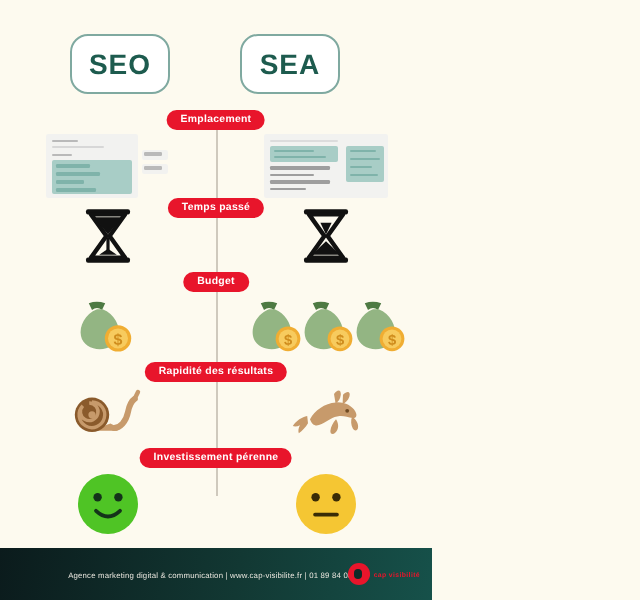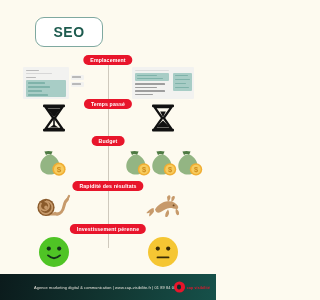--- a/index.html
+++ b/index.html
@@ -6,21 +6,21 @@
   body{
     width:216px;height:300px;overflow:hidden;
     background:#fdfaef;
     font-family:"Liberation Sans", sans-serif;
     position:relative;
   }
   #stage{position:relative;width:216px;height:300px;}
 
   
   .hdr{position:absolute;top:17px;display:flex;align-items:center;justify-content:center;
-       width:68px;height:30px;background:#ffffff;border:1.2px solid #7fa9a0;
+       width:50px;height:30px;background:#ffffff;border:1.2px solid #7fa9a0;
        border-radius:9px;box-sizing:border-box;}
   .hdr span{font-size:14px;font-weight:bold;color:#1d5b4e;letter-spacing:.5px;}
   #hdr-seo{left:35px;}
   #hdr-sea{left:120px;}
 
   
   .divider{position:absolute;left:107.5px;top:58px;width:1.2px;height:190px;background:#cfc9bd;}
 
   
   .pill{position:absolute;left:50%;transform:translateX(-50%);
@@ -55,20 +55,23 @@
                   background:#e8152b;border-radius:1px;}
   .logo-word{font-size:3.4px;font-weight:bold;color:#e8152b;letter-spacing:.2px;}
 </style>
 </head>
 <body>
 
 <div id="stage">
 
   <div class="hdr" id="hdr-seo">
     <span>SEO</span>
+  </div>
+  <div class="hdr" id="hdr-sea">
+    <span>SEA</span>
   </div>
 
   <div class="divider"></div>
 
   <div class="pill" style="top:55px;">Emplacement</div>
 
   <div class="row" style="top:66px;height:34px;">
 
     <div class="side left" style="height:34px;">
       <div class="serp" style="width:62px;height:32px;">

